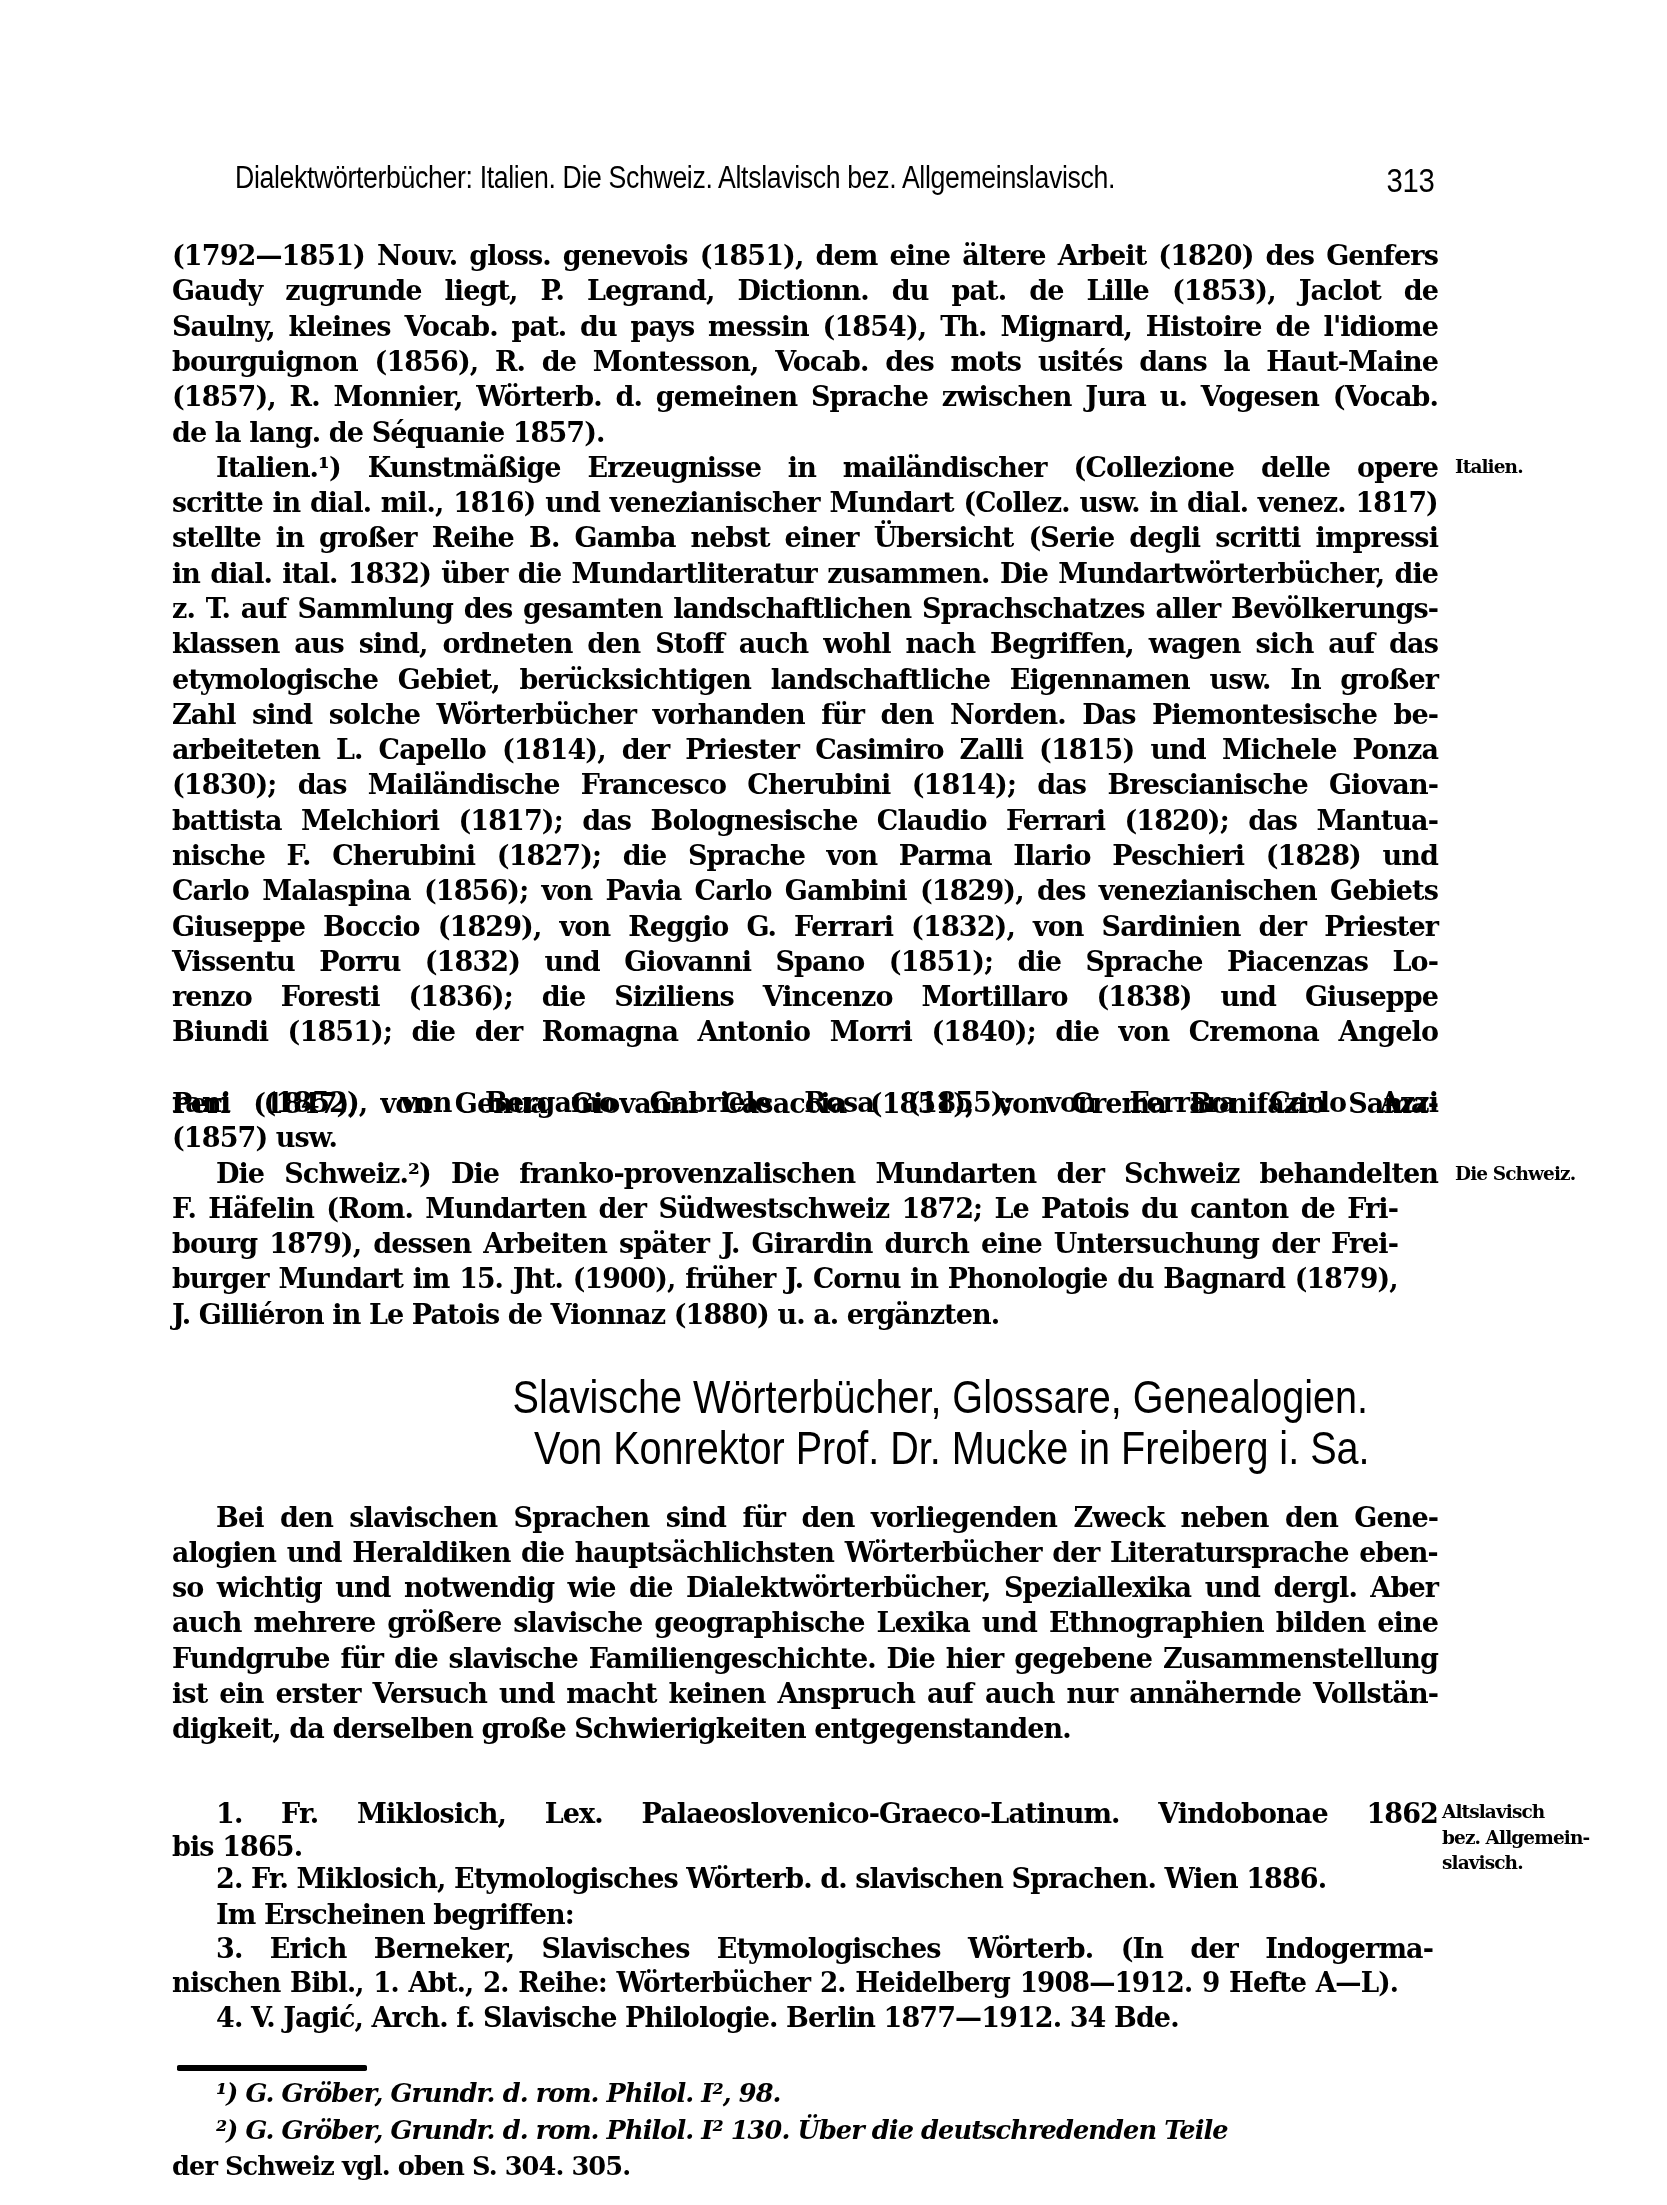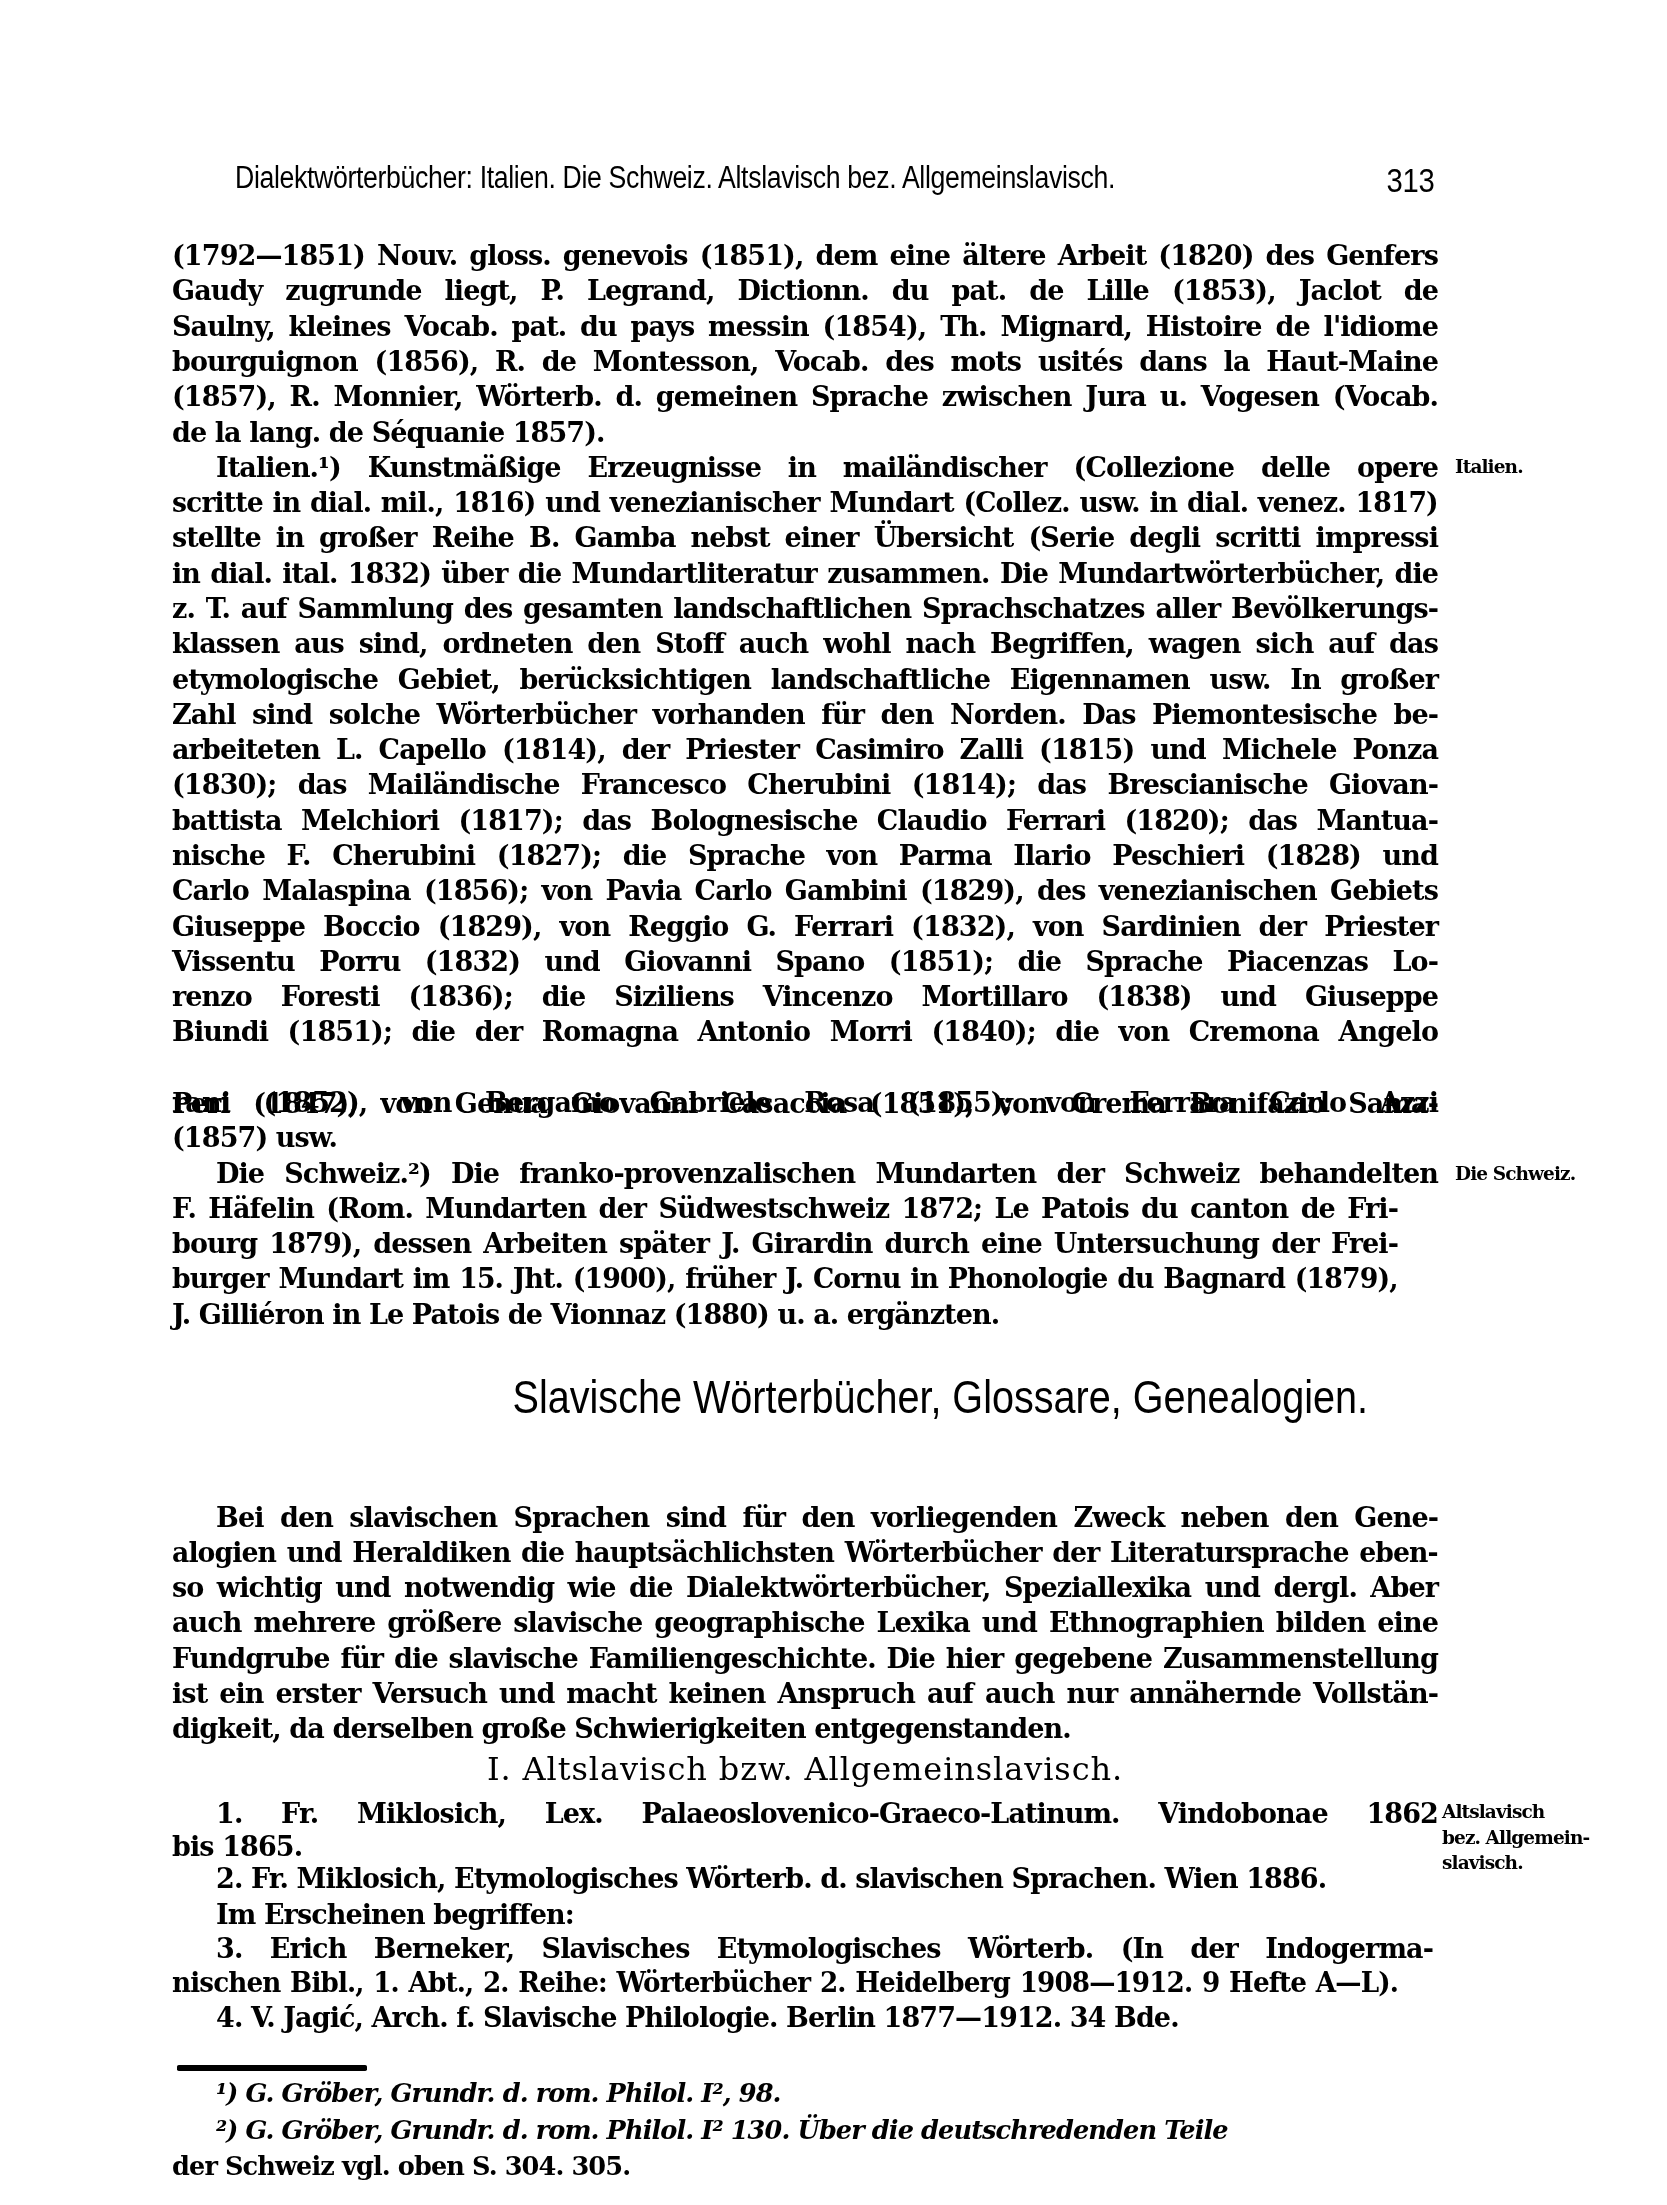--- a/index.html
+++ b/index.html
@@ -108,32 +108,34 @@
     <div class="line indent" style="top:1156px; width:1222px">Die Schweiz.²) Die franko-provenzalischen Mundarten der Schweiz behandelten</div>
     <div class="line" style="top:1191px; width:1226px">F. Häfelin (Rom. Mundarten der Südwestschweiz 1872; Le Patois du canton de Fri-</div>
     <div class="line" style="top:1226px; width:1226px">bourg 1879), dessen Arbeiten später J. Girardin durch eine Untersuchung der Frei-</div>
     <div class="line" style="top: 1261px; width: 1238px; transform-origin: left top; transform: scaleX(0.99);">burger Mundart im 15. Jht. (1900), früher J. Cornu in Phonologie du Bagnard (1879),</div>
     <div class="line last" style="top:1297px">J. Gilliéron in Le Patois de Vionnaz (1880) u. a. ergänzten.</div>
   </div>
 
   <div class="section-title" style="top:1372px">
     <span>Slavische Wörterbücher, Glossare, Genealogien.</span>
   </div>
+  <div class="section-title" style="top:1423px">
+    <span>Von Konrektor Prof. Dr. Mucke in Freiberg i. Sa.</span>
+  </div>
 
   <div>
     <div class="line indent" style="top:1500px">Bei den slavischen Sprachen sind für den vorliegenden Zweck neben den Gene-</div>
     <div class="line" style="top: 1535px; transform-origin: left top; transform: scaleX(0.9873); width: 1282px;">alogien und Heraldiken die hauptsächlichsten Wörterbücher der Literatursprache eben-</div>
     <div class="line" style="top:1570px">so wichtig und notwendig wie die Dialektwörterbücher, Speziallexika und dergl. Aber</div>
     <div class="line" style="top:1605px">auch mehrere größere slavische geographische Lexika und Ethnographien bilden eine</div>
     <div class="line" style="top:1641px">Fundgrube für die slavische Familiengeschichte. Die hier gegebene Zusammenstellung</div>
     <div class="line" style="top:1676px">ist ein erster Versuch und macht keinen Anspruch auf auch nur annähernde Vollstän-</div>
     <div class="line last" style="top:1711px">digkeit, da derselben große Schwierigkeiten entgegenstanden.</div>
   </div>
 
-  <div class="sub-heading" style="top:1749px">I. Altslavisch bzw. Allgemeinslavisch.</div>
 
   <div class="marginal center" style="top:1799px">
     <div>Altslavisch</div>
     <div>bez. Allgemein-</div>
     <div>slavisch.</div>
   </div>
 
   <div>
     <div class="line indent" style="top:1796px; width:1222px">1. Fr. Miklosich, Lex. Palaeoslovenico-Graeco-Latinum. Vindobonae 1862</div>
     <div class="line last" style="top:1829px">bis 1865.</div>

